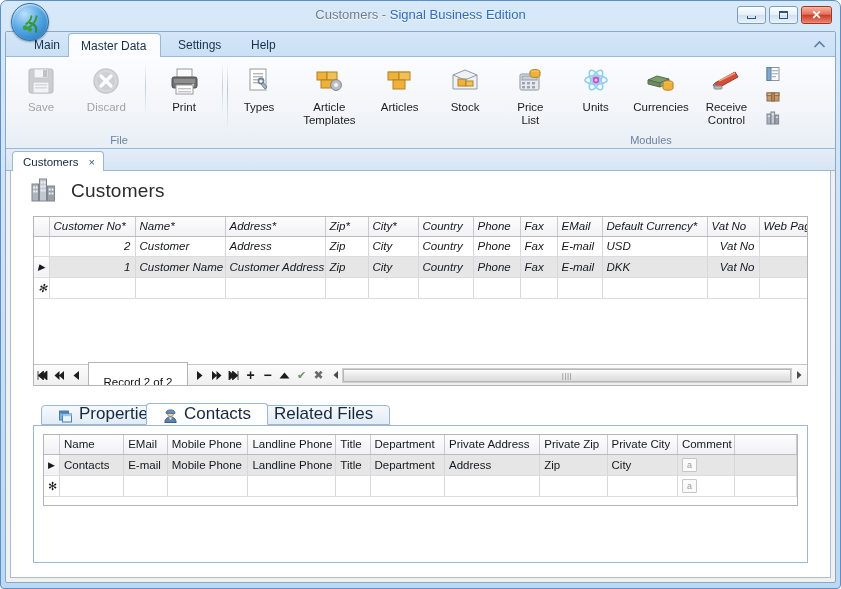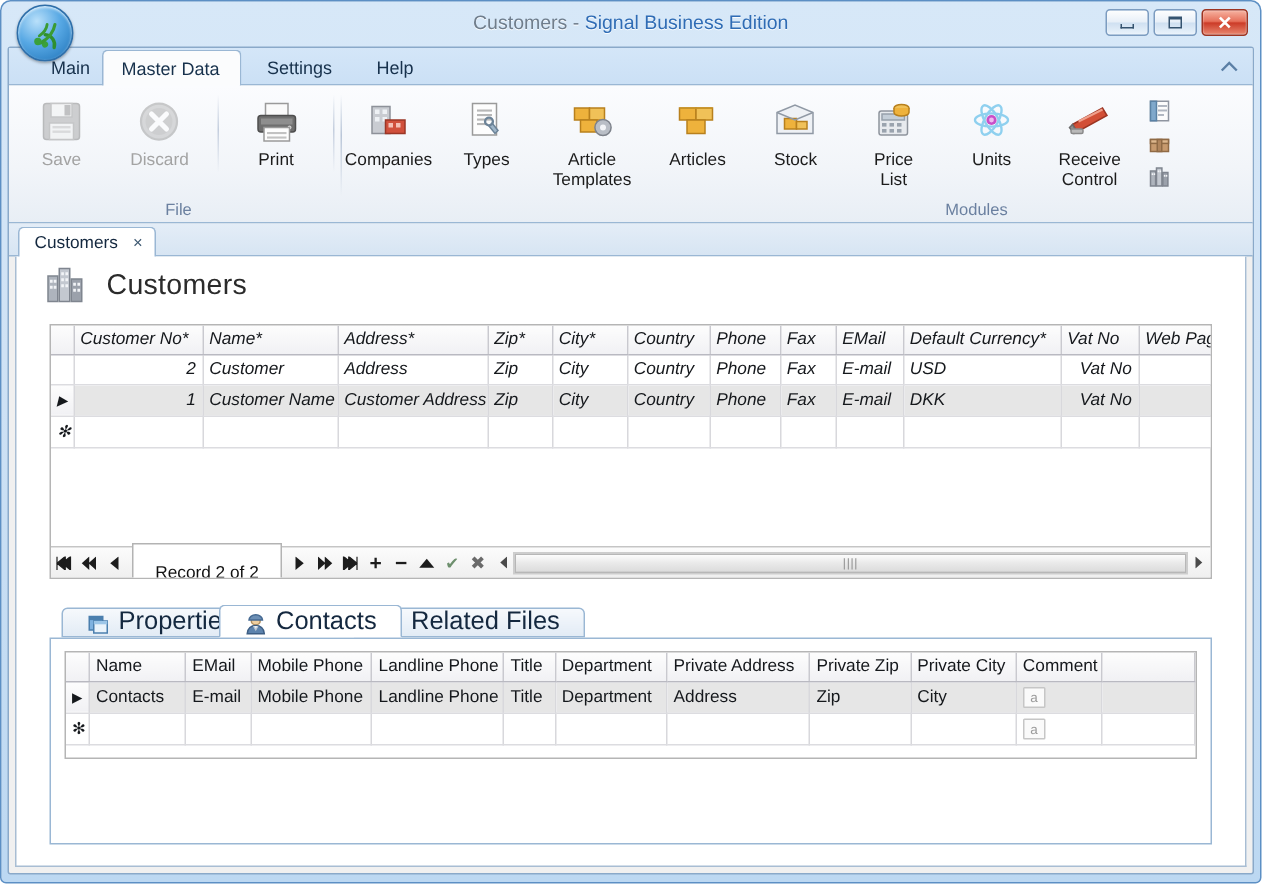--- a/index.html
+++ b/index.html
@@ -377,35 +377,20 @@
 
 
         </div>
         <div class="glabel">File</div>
         <div class="gsep"></div>
       </div>
 
       <div class="rgroup" style="left:222px; right:4px;">
         <div class="gitems">
 
-          <div class="ritem">
-            <span class="ico">
-              <svg width="36" height="36" viewBox="0 0 36 36">
-                <rect x="7" y="8" width="12" height="18" fill="#c9ccd2" stroke="#8d9199"></rect>
-                <rect x="9" y="10" width="3" height="3" fill="#eef1f5"></rect>
-                <rect x="14" y="10" width="3" height="3" fill="#eef1f5"></rect>
-                <rect x="9" y="15" width="3" height="3" fill="#eef1f5"></rect>
-                <rect x="14" y="15" width="3" height="3" fill="#eef1f5"></rect>
-                <rect x="16" y="17" width="13" height="9" fill="#d1503c" stroke="#9b3626"></rect>
-                <rect x="18" y="19" width="3" height="3" fill="#f4bfb5"></rect>
-                <rect x="23" y="19" width="3" height="3" fill="#f4bfb5"></rect>
-              </svg>
-            </span>
-            <span class="cap">Companies</span>
-          </div>
 
           <div class="ritem">
             <span class="ico">
               <svg width="36" height="36" viewBox="0 0 36 36">
                 <rect x="9" y="6" width="16" height="21" fill="#fdfdfd" stroke="#9a9a9a"></rect>
                 <rect x="12" y="10" width="10" height="1.4" fill="#b7b7b7"></rect>
                 <rect x="12" y="13" width="10" height="1.4" fill="#b7b7b7"></rect>
                 <rect x="12" y="16" width="10" height="1.4" fill="#b7b7b7"></rect>
                 <rect x="12" y="19" width="7" height="1.4" fill="#b7b7b7"></rect>
                 <path d="M22 19 l4 5 -2 2 -4 -5 z" fill="#9fb6c9" stroke="#6c8398"></path>
@@ -482,20 +467,32 @@
                   <ellipse cx="18" cy="17" rx="11" ry="4.4" transform="rotate(60 18 17)"></ellipse>
                   <ellipse cx="18" cy="17" rx="11" ry="4.4" transform="rotate(-60 18 17)"></ellipse>
                 </g>
                 <circle cx="18" cy="17" r="3.4" fill="#c84fc8"></circle>
                 <circle cx="18" cy="17" r="1.6" fill="#f0b8f0"></circle>
               </svg>
             </span>
             <span class="cap">Units</span>
           </div>
 
+          <div class="ritem">
+            <span class="ico">
+              <svg width="36" height="36" viewBox="0 0 36 36">
+                <path d="M5 17 l9 -4 12 3 -9 4 z" fill="#7d9c6e" stroke="#53704a"></path>
+                <path d="M5 17 v4 l12 3 v-4 z" fill="#6c8a5e" stroke="#53704a"></path>
+                <path d="M17 20 v4 l9 -4 v-4 z" fill="#8cab7c" stroke="#53704a"></path>
+                <ellipse cx="25" cy="20" rx="5" ry="2.2" fill="#f0c158" stroke="#b8801d"></ellipse>
+                <path d="M20 20 v5 a5 2.2 0 0 0 10 0 v-5" fill="#eeb23c" stroke="#b8801d"></path>
+              </svg>
+            </span>
+            <span class="cap">Currencies</span>
+          </div>
 
           <div class="ritem">
             <span class="ico">
               <svg width="36" height="36" viewBox="0 0 36 36">
                 <path d="M7 20 L27 9 l3 5 L10 25 z" fill="#d24f36" stroke="#9c3523"></path>
                 <path d="M7 20 L10 25 L8 26 L5 22 z" fill="#8f8f8f" stroke="#6b6b6b"></path>
                 <path d="M11 18 L27 10" stroke="#f0a08c" stroke-width="1.4"></path>
                 <rect x="6" y="23" width="8" height="3" rx="1" fill="#b9b9b9" stroke="#8a8a8a"></rect>
               </svg>
             </span>

